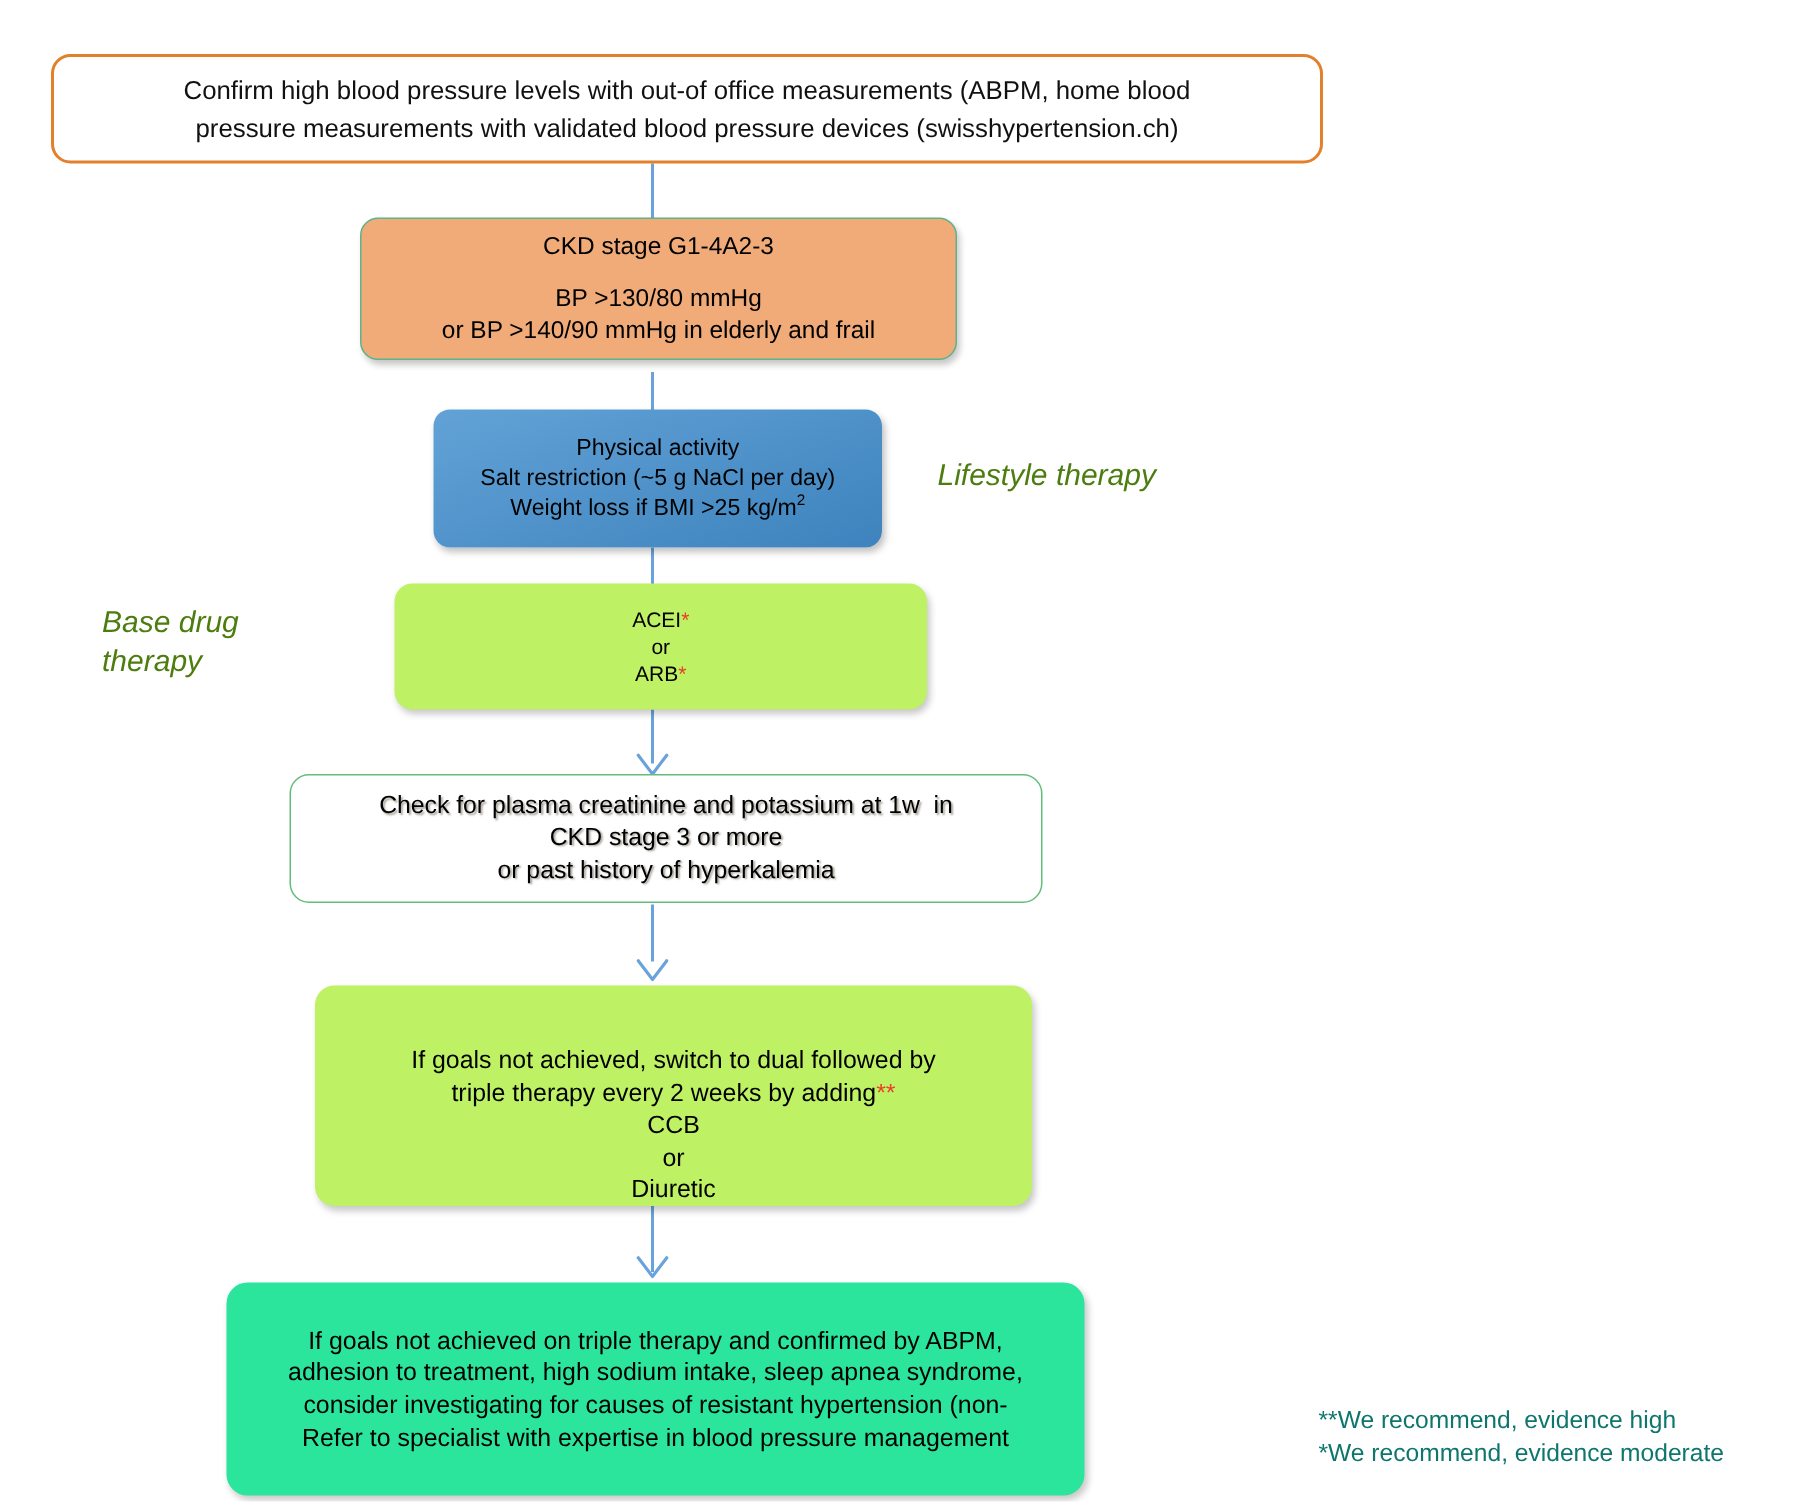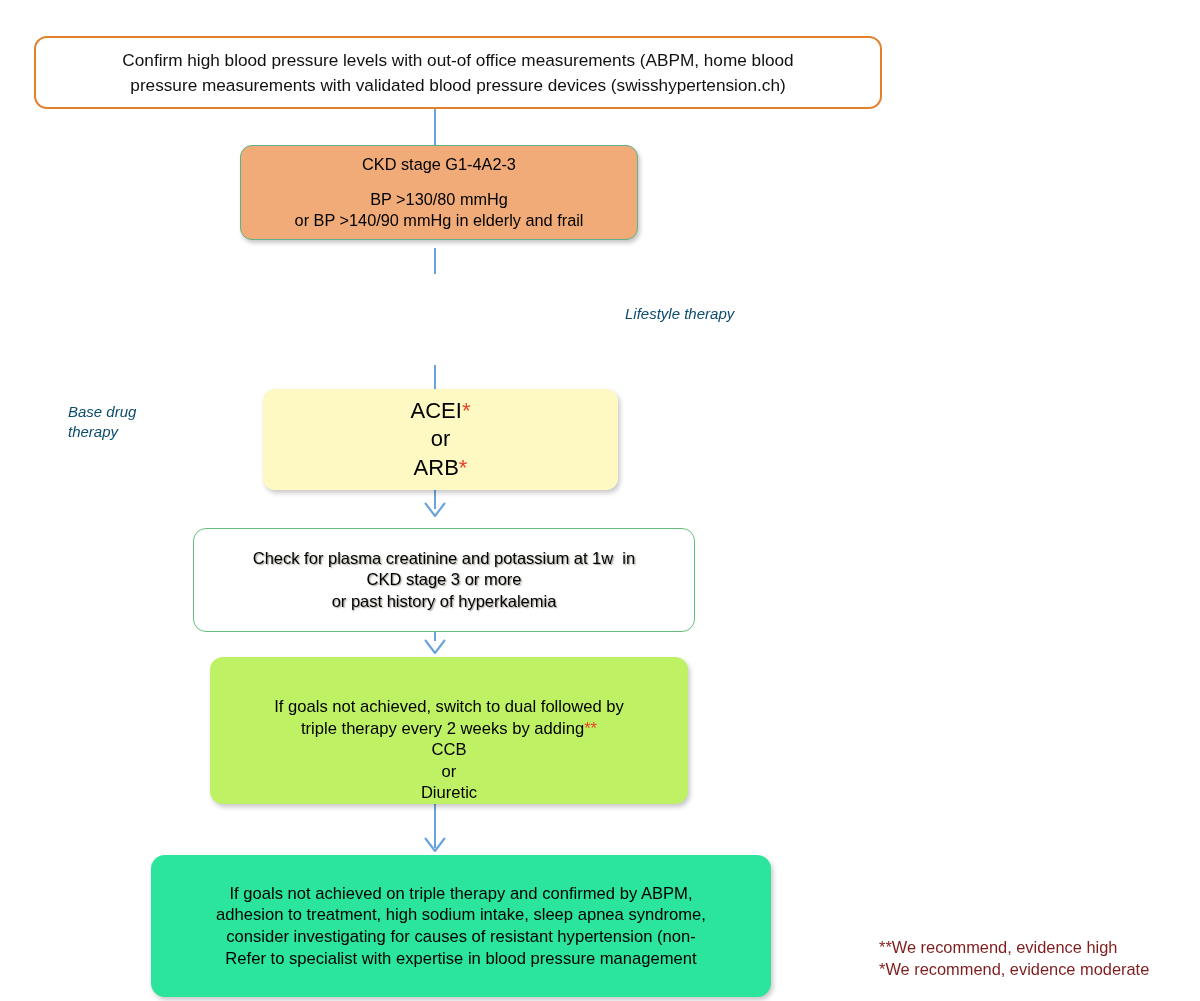--- a/index.html
+++ b/index.html
@@ -65,31 +65,31 @@
     width: 299px; height: 92px;
     background: linear-gradient(160deg, #62A2D6 0%, #4E91C9 55%, #3E83BD 100%);
     border-radius: 11px;
     font-size: 15.4px;
     box-shadow: 2px 3px 5px rgba(0,0,0,0.25);
   }
 
   
   #node-acei {
     left: 263px; top: 377px;
-    width: 355px; height: 101px;
-    background: #fef9c3;
+    width: 355px; height: 84px;
+    background: #bef264;
     border-radius: 12px;
-    font-size: 22px;
+    font-size: 14px;
     box-shadow: 2px 3px 5px rgba(0,0,0,0.22);
   }
 
   
   #node-check {
-    left: 193px; top: 516px;
-    width: 502px; height: 104px;
+    left: 193px; top: 504px;
+    width: 502px; height: 86px;
     background: #ffffff;
     border: 1.3px solid #63BE7B;
     border-radius: 13px;
     font-size: 16.5px;
     text-shadow: 1.2px 1.2px 1.4px rgba(90,80,60,0.55);
     align-items: center;
   }
 
   
   #node-dual {
@@ -98,45 +98,45 @@
     background: #bef264;
     border-radius: 13px;
     font-size: 16.6px;
     box-shadow: 2px 3px 5px rgba(0,0,0,0.22);
     justify-content: flex-end;
   }
 
   
   #node-resistant {
     left: 151px; top: 843px;
-    width: 620px; height: 142px;
+    width: 572px; height: 142px;
     background: #2AE59B;
     border-radius: 14px;
     font-size: 16.6px;
     box-shadow: 2px 3px 5px rgba(0,0,0,0.22);
   }
 
   
   .side-label {
     position: absolute;
     font-style: italic;
-    font-size: 15px;
-    color: #0c4a6e;
+    font-size: 20px;
+    color: #4d7c0f;
     line-height: 1.30;
     z-index: 4;
     white-space: pre-line;
   }
   #label-lifestyle { left: 625px; top: 292px; }
   #label-basedrug  { left: 68px;  top: 390px; }
 
   
   #legend {
     position: absolute;
     left: 879px; top: 925px;
-    color: #7f1d1d;
+    color: #0f766e;
     font-size: 16.4px;
     line-height: 1.34;
     z-index: 4;
   }
   #legend .line { display: block; white-space: pre; }
 
   
   .conn {
     position: absolute;
     z-index: 1;
@@ -207,20 +207,25 @@
     <span class="line">pressure measurements with validated blood pressure devices (swisshypertension.ch)</span>
   </div>
 
   <div class="node" id="node-ckd">
     <span class="line">CKD stage G1-4A2-3</span>
     <span class="gap"></span>
     <span class="line">BP &gt;130/80 mmHg</span>
     <span class="line">or BP &gt;140/90 mmHg in elderly and frail</span>
   </div>
 
+  <div class="node" id="node-lifestyle">
+    <span class="line">Physical activity</span>
+    <span class="line">Salt restriction (~5 g NaCl per day)</span>
+    <span class="line"><span>Weight loss if BMI &gt;25 kg/m</span><sup>2</sup></span>
+  </div>
 
   <div class="node" id="node-acei">
     <span class="line"><span>ACEI</span><span class="asterisk">*</span></span>
     <span class="line">or</span>
     <span class="line"><span>ARB</span><span class="asterisk">*</span></span>
   </div>
 
   <div class="node" id="node-check">
     <span class="line">Check for plasma creatinine and potassium at 1w  in</span>
     <span class="line">CKD stage 3 or more</span>

